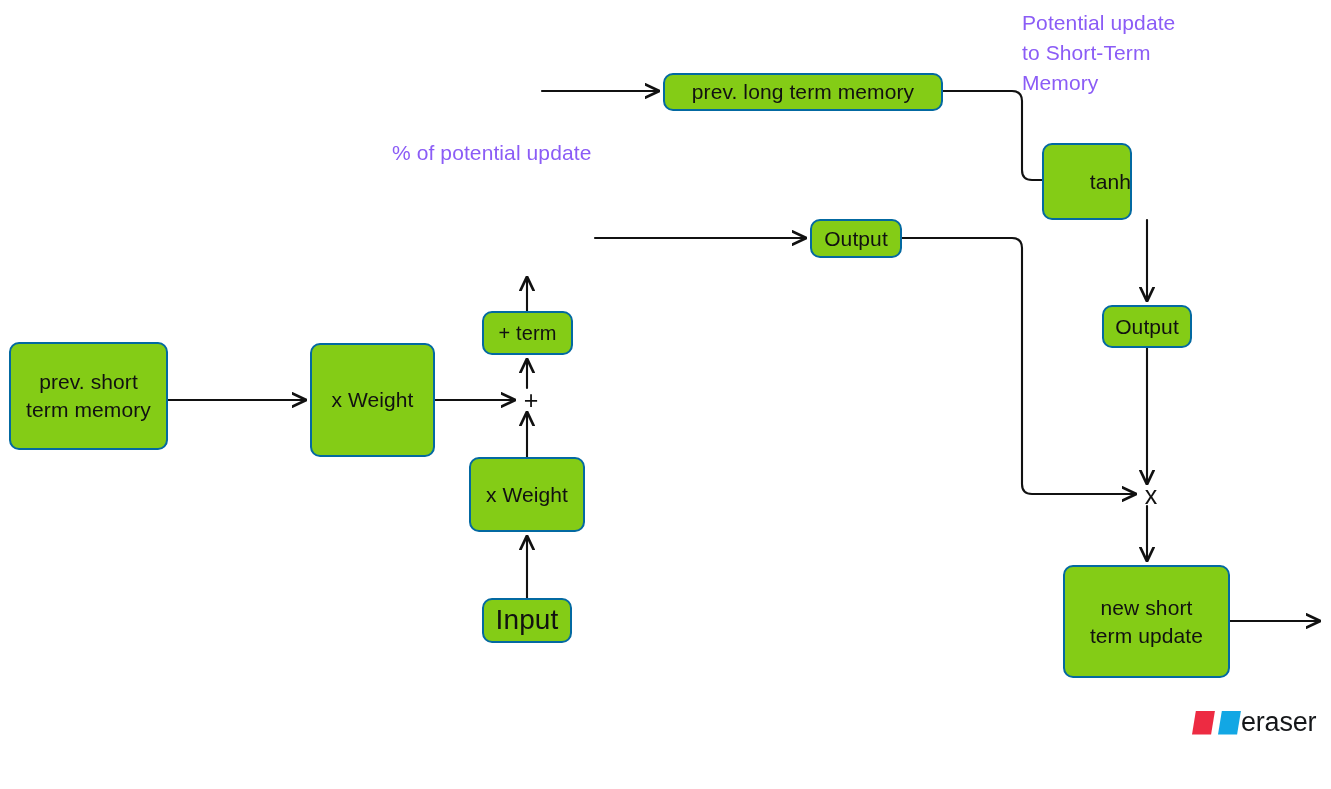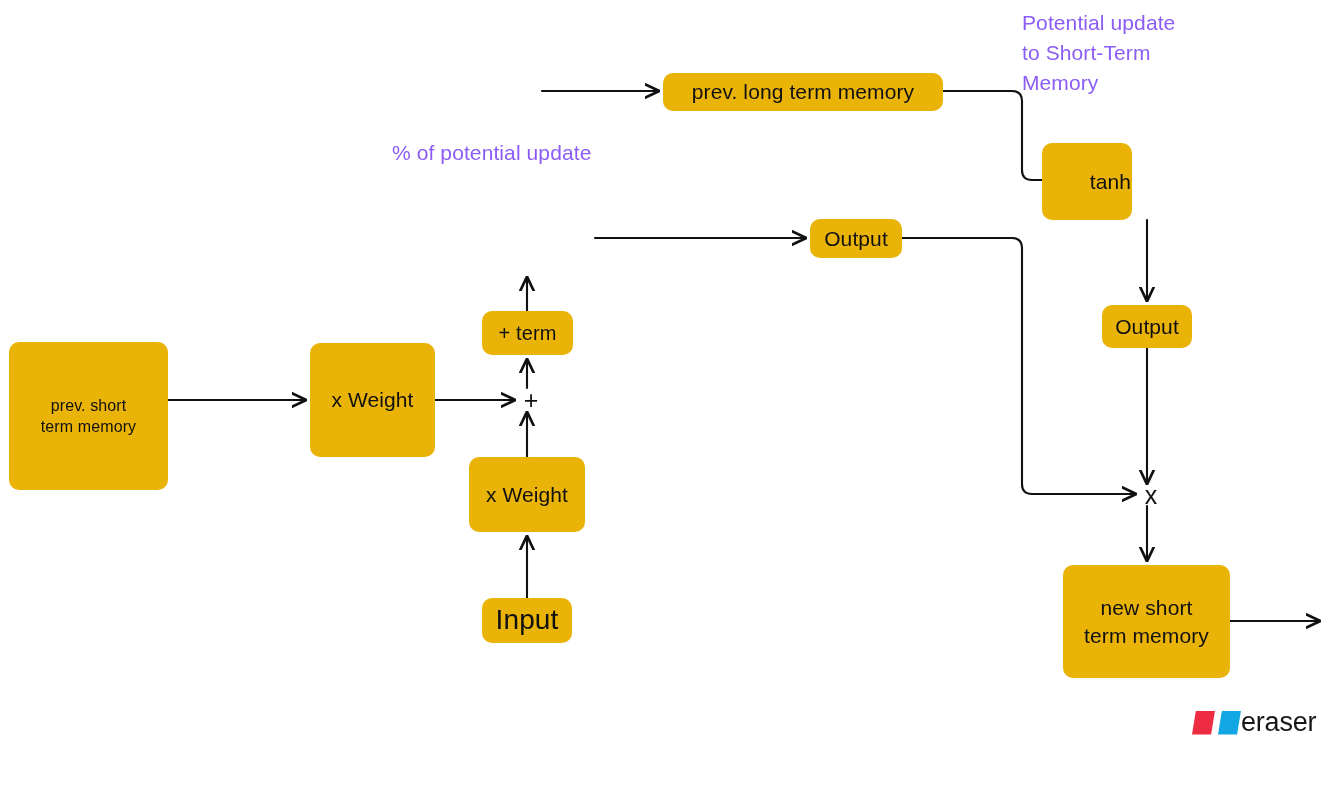--- a/index.html
+++ b/index.html
@@ -22,23 +22,23 @@
     position: absolute;
     left: 0;
     top: 0;
     width: 1331px;
     height: 789px;
     pointer-events: none;
   }
   .node {
     position: absolute;
     box-sizing: border-box;
-    border: 2px solid #eab308;
+    border: 2px solid #0369a1;
     border-radius: 10px;
-    background: #eab308;
+    background: #84cc16;
     display: flex;
     flex-direction: column;
     align-items: center;
     justify-content: center;
     color: #111111;
     font-size: 21px;
     line-height: 1.32;
     text-align: center;
     white-space: pre-line;
     letter-spacing: 0.1px;
@@ -134,31 +134,31 @@
 
   <div class="node" style="left:1042px;top:143px;width:90px;height:77px;font-size:21px;padding-left:47px;">tanh</div>
 
 
   <div class="node" style="left:810px;top:219px;width:92px;height:39px;font-size:21px;">Output</div>
 
   <div class="node" style="left:1102px;top:305px;width:90px;height:43px;font-size:21px;">Output</div>
 
   <div class="node" style="left:482px;top:311px;width:91px;height:44px;font-size:20px;">+ term</div>
 
-  <div class="node" style="left:9px;top:342px;width:159px;height:148px;font-size:16px;">prev. short
+  <div class="node" style="left:9px;top:342px;width:159px;height:108px;font-size:21px;">prev. short
 term memory</div>
 
   <div class="node" style="left:310px;top:343px;width:125px;height:114px;font-size:21px;">x Weight</div>
 
   <div class="node" style="left:469px;top:457px;width:116px;height:75px;font-size:21px;">x Weight</div>
 
   <div class="node" style="left:482px;top:598px;width:90px;height:45px;font-size:28px;">Input</div>
 
   <div class="node" style="left:1063px;top:565px;width:167px;height:113px;font-size:21px;">new short
-term memory</div>
+term update</div>
 
   <div class="op" style="left:519px;top:388px;width:24px;">+</div>
 
   <div class="op" style="left:1139px;top:483px;width:24px;">x</div>
 
   <div class="label" style="left:1022px;top:8px;width:250px;">Potential update
 to Short-Term
 Memory</div>
 
   <div class="label" style="left:392px;top:138px;width:300px;">% of potential update</div>

